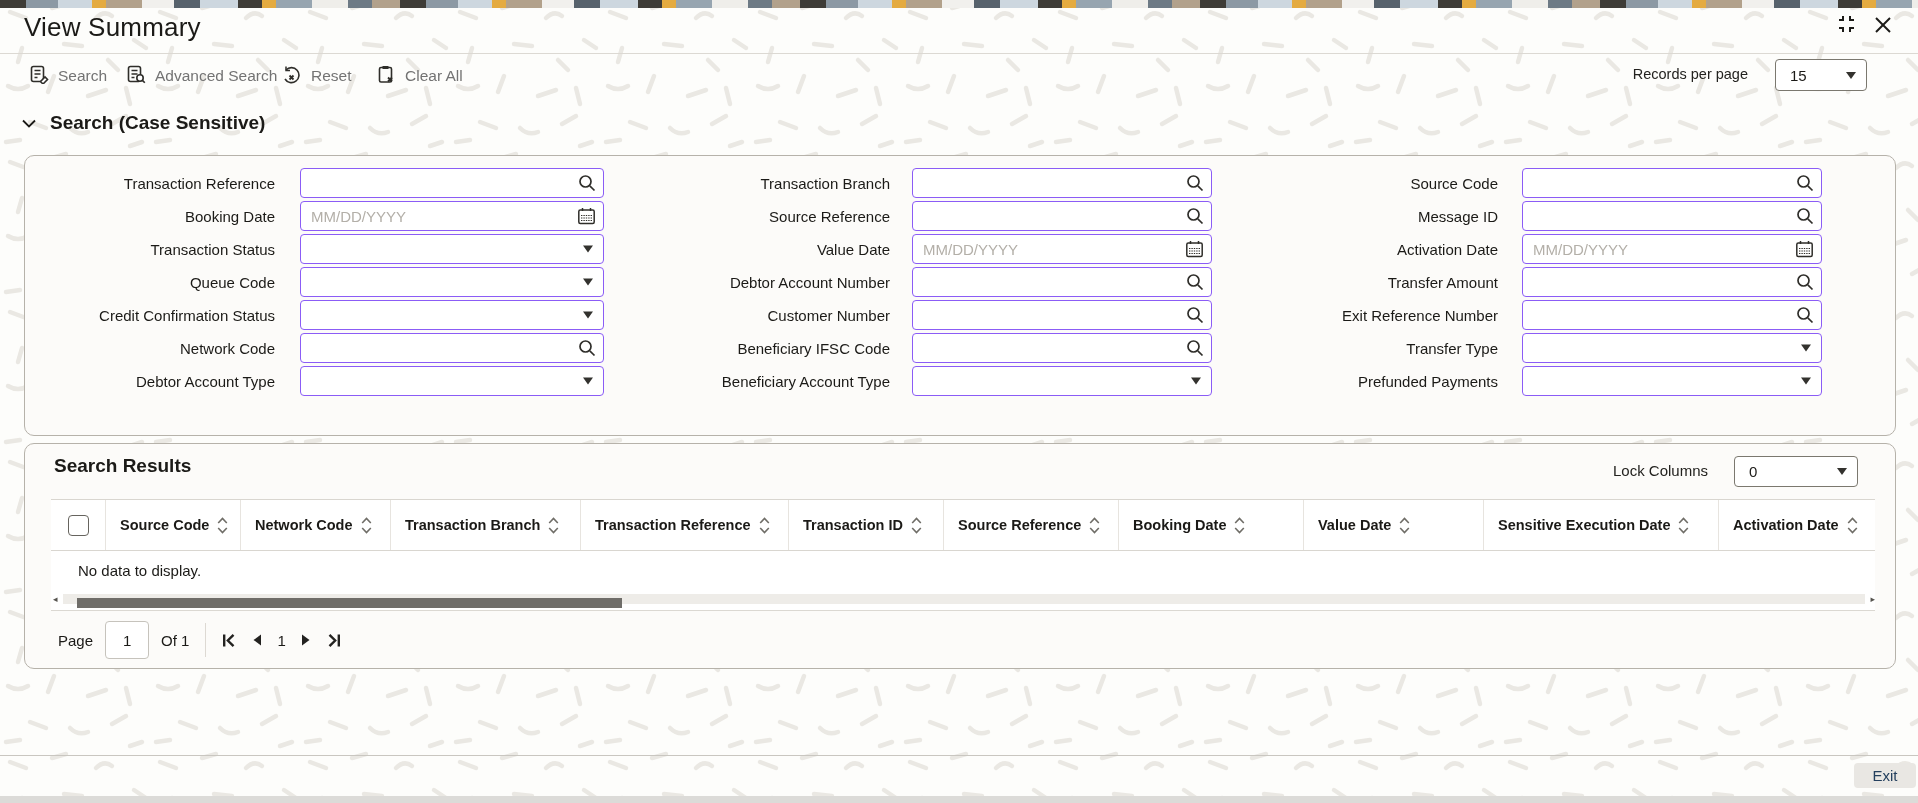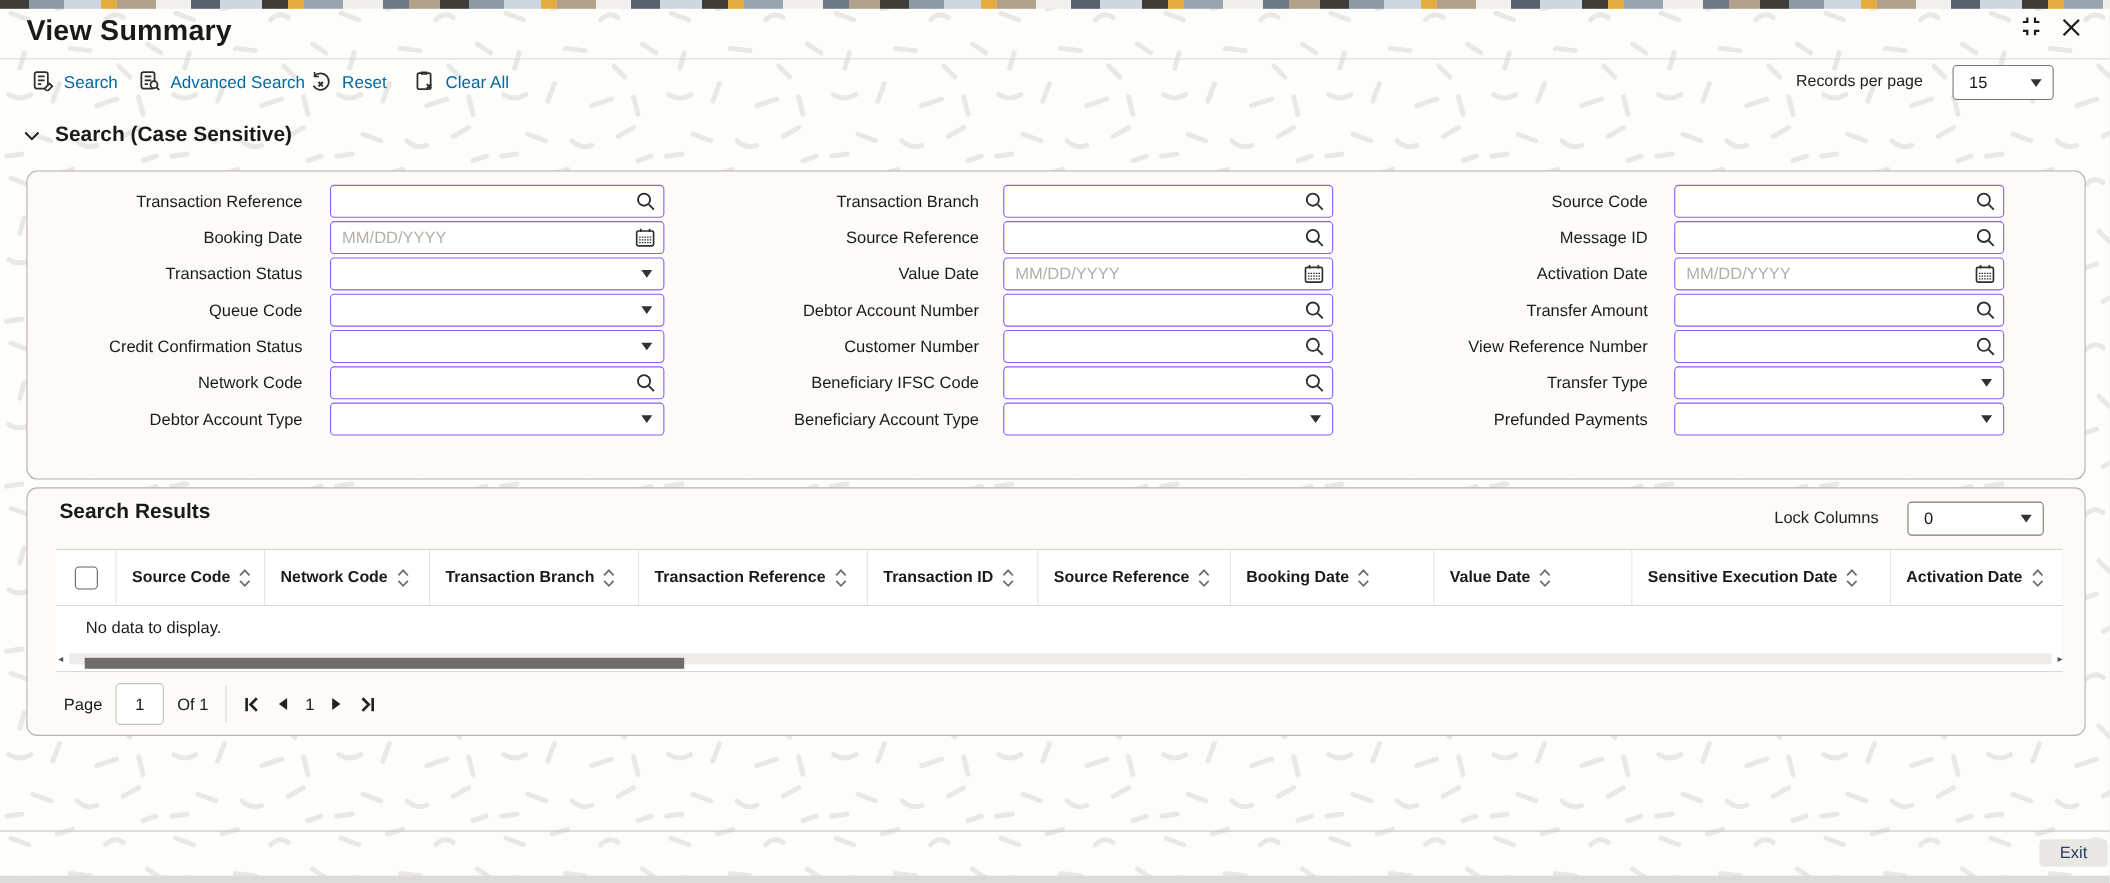--- a/index.html
+++ b/index.html
@@ -8,29 +8,29 @@
   .bgpat{position:absolute;inset:0;z-index:0;}
   .top-strip{position:absolute;top:0;left:0;right:0;height:8px;z-index:5;
     background:repeating-linear-gradient(90deg,
       #3e3c37 0 26px,#8c99a4 26px 58px,#cdd7df 58px 92px,#e4ab41 92px 106px,
       #b2a18b 106px 142px,#f1f0ed 142px 174px,#57626c 174px 200px,#cdd7df 200px 238px,
       #3e3c37 238px 262px,#e4ab41 262px 276px,#97a5b0 276px 312px,#efeeea 312px 348px,
       #6d7a85 348px 372px,#b2a18b 372px 400px);}
   .bottom-strip{position:absolute;bottom:0;left:0;right:0;height:7px;background:#dcdbd8;z-index:5;}
   .layer{position:absolute;inset:0;z-index:2;}
 
-  .page-title{position:absolute;left:24px;top:12px;font-size:26px;font-weight:bold;letter-spacing:.2px;}
+  .page-title{position:absolute;left:24px;top:12px;font-size:26px;font-weight:normal;letter-spacing:.2px;}
   .winctl{position:absolute;top:14px;cursor:pointer;}
   .winctl.restore{left:1836px;}
   .winctl.close{left:1872px;}
   .hdivider{position:absolute;left:0;right:0;height:1px;background:#dcd9d3;}
   .div-title{top:53px;} .div-footer{top:755px;background:#c9c6c0;}
 
   .toolbar-btn{position:absolute;top:62px;height:28px;display:flex;align-items:center;gap:9px;cursor:pointer;}
-  .toolbar-btn .tlabel{font-size:15.5px;color:#0369a1;}
+  .toolbar-btn .tlabel{font-size:15.5px;color:#737373;}
   .tb-search{left:30px;} .tb-adv{left:127px;} .tb-reset{left:282px;} .tb-clear{left:377px;}
 
   .rpp-label{position:absolute;left:1600px;top:66px;width:148px;text-align:right;font-size:14.5px;color:#23221f;}
   .selectbox{position:absolute;background:#fff;border:1px solid #7b786f;border-radius:4px;display:flex;
              align-items:center;justify-content:space-between;padding:0 10px 0 14px;cursor:pointer;box-sizing:border-box;}
   .rpp-select{left:1775px;top:59px;width:92px;height:32px;font-size:15px;}
   .lock-select{left:1709px;top:12px;width:124px;height:31px;font-size:15px;}
   .caret{width:0;height:0;border-left:5.5px solid transparent;border-right:5.5px solid transparent;
          border-top:7px solid #33322e;}
 
@@ -405,21 +405,21 @@
               <input style="">
               <span class="ficon">
                 <svg width="18" height="18" viewBox="0 0 18 18" fill="none" stroke="#2f2e2a" stroke-width="1.7">
                   <circle cx="7.5" cy="7.5" r="5.5"></circle>
                   <path d="M11.8 11.8 L16.5 16.5"></path>
                 </svg>
               </span>
             </div>
           </div>
           <div class="frow">
-            <span class="flabel">View Reference Number</span>
+            <span class="flabel">Exit Reference Number</span>
             <div class="fwrap">
               <input style="">
               <span class="ficon">
                 <svg width="18" height="18" viewBox="0 0 18 18" fill="none" stroke="#2f2e2a" stroke-width="1.7">
                   <circle cx="7.5" cy="7.5" r="5.5"></circle>
                   <path d="M11.8 11.8 L16.5 16.5"></path>
                 </svg>
               </span>
             </div>
           </div>

